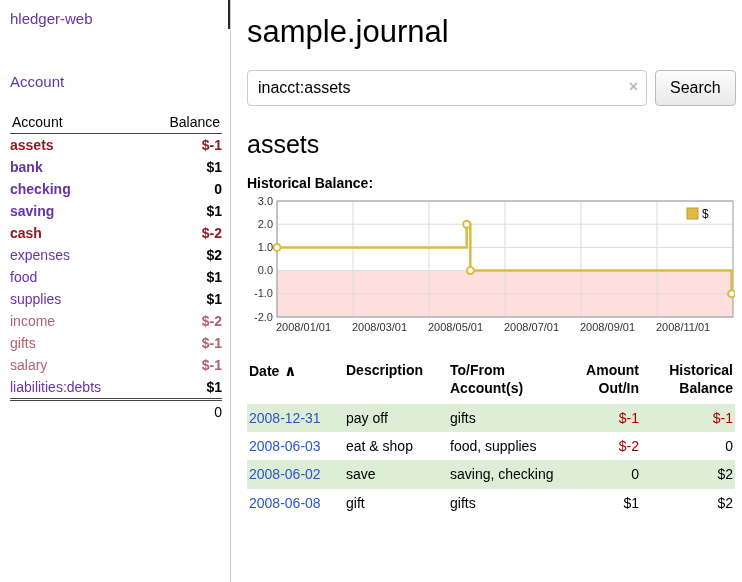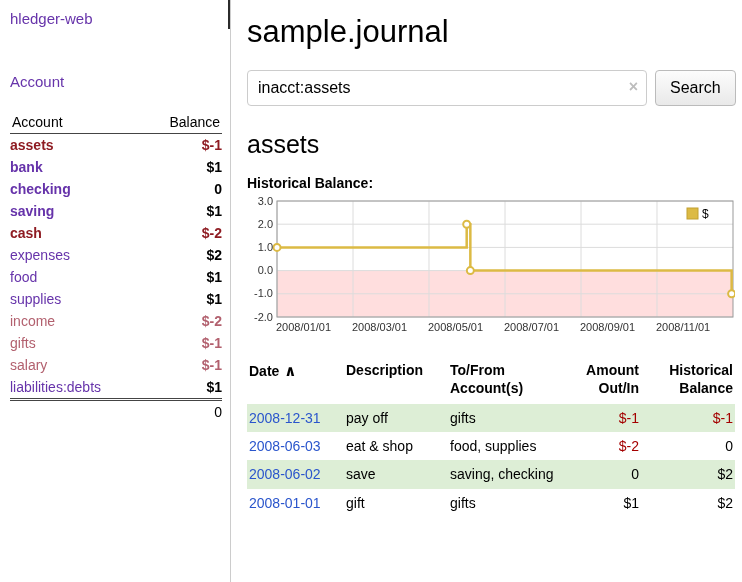--- a/index.html
+++ b/index.html
@@ -248,21 +248,21 @@
           <td class="r">0</td>
         </tr>
         <tr class="striped">
           <td><a href="#" class="date">2008-06-02</a></td>
           <td>save</td>
           <td>saving, checking</td>
           <td class="r">0</td>
           <td class="r">$2</td>
         </tr>
         <tr>
-          <td><a href="#" class="date">2008-01-01</a></td>
+          <td><a href="#" class="date">2008-06-08</a></td>
           <td>gift</td>
           <td>gifts</td>
           <td class="r">$1</td>
           <td class="r">$2</td>
         </tr>
       </tbody>
     </table>
   </main>
 </div>
 

